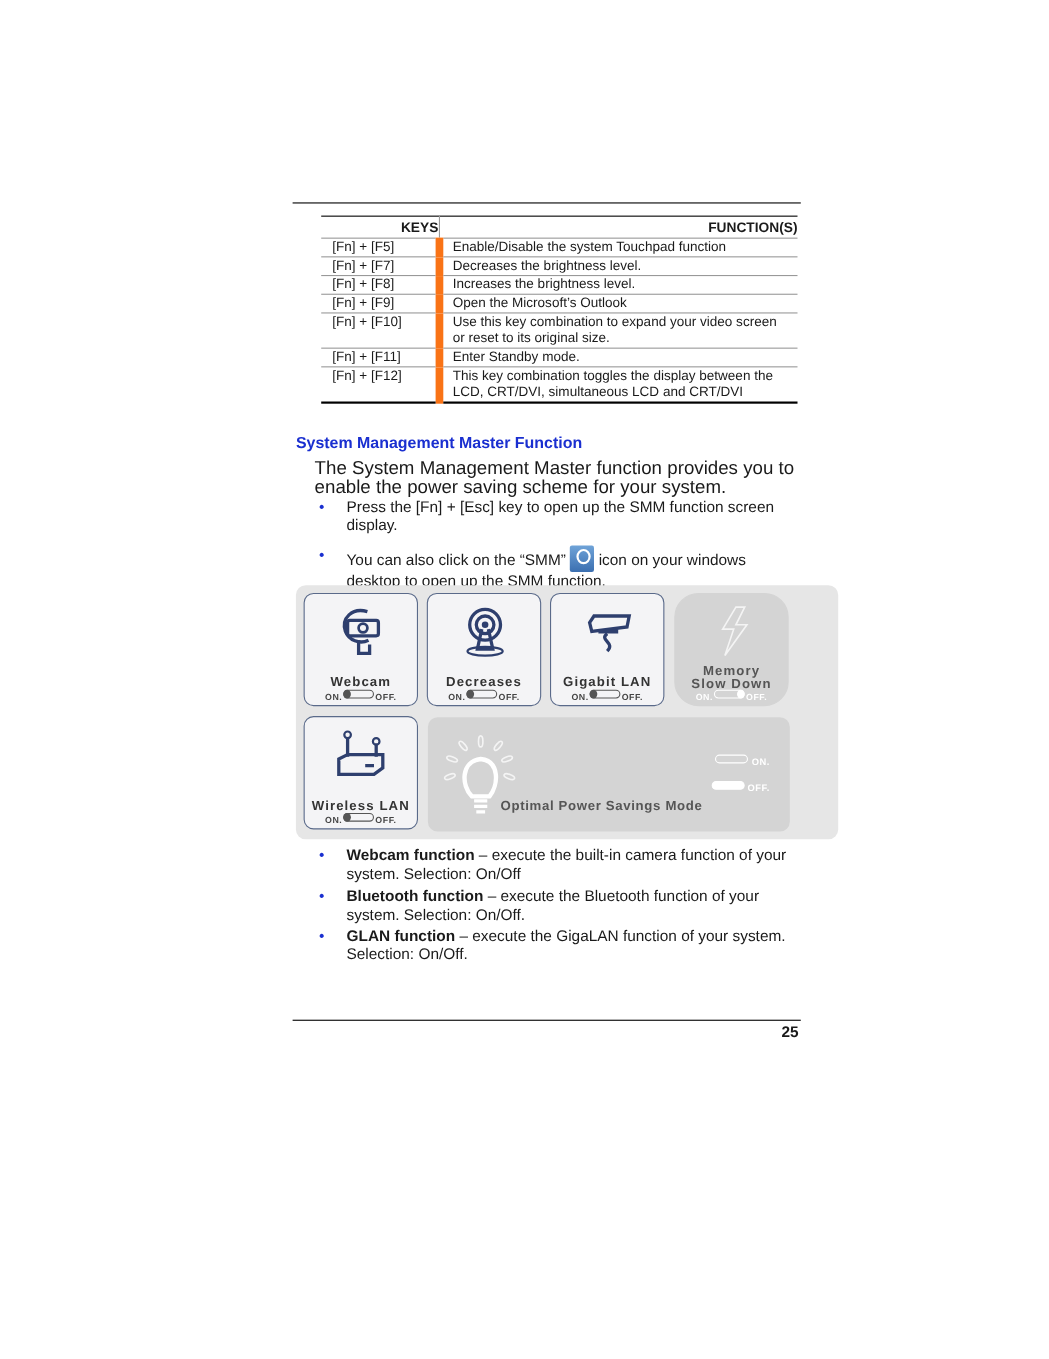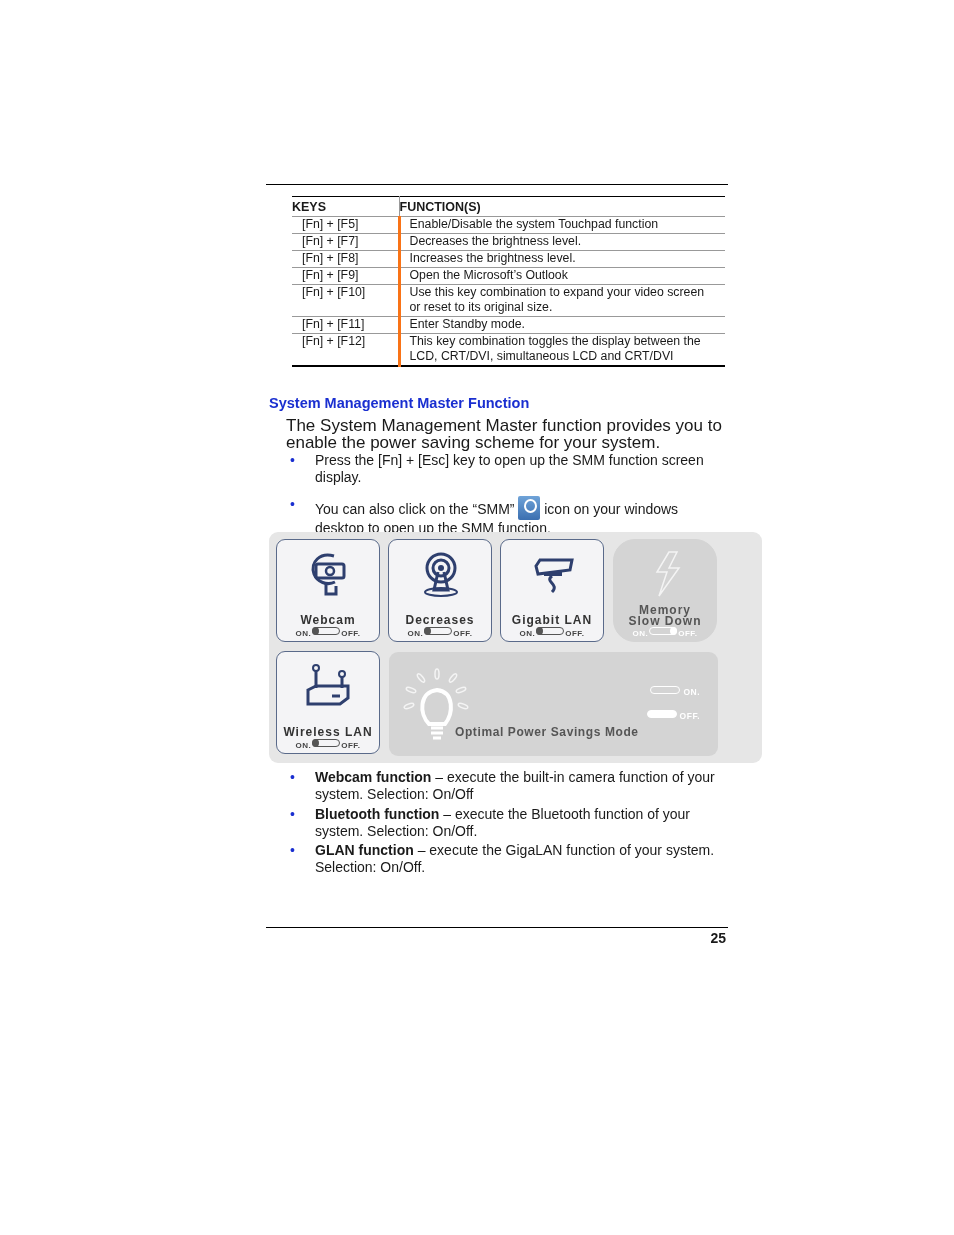--- a/index.html
+++ b/index.html
@@ -3,24 +3,24 @@
 <meta charset="utf-8">
 <style>
   html, body { margin:0; padding:0; background:#ffffff; }
   body { width:954px; height:1235px; position:relative; font-family:"Liberation Sans", sans-serif; color:#1a1a1a; }
   .rule { position:absolute; left:266px; width:462px; height:1px; background:#000; }
   #top-rule { top:184px; }
   #bottom-rule { top:927px; }
   .page-num { position:absolute; top:930px; right:228px; font-weight:bold; font-size:14px; }
 
   table.keys { position:absolute; left:292px; top:196px; width:433px; border-collapse:collapse; font-size:12.3px; }
-  table.keys th { font-weight:bold; font-size:12.5px; text-align:left; padding:3px 0 2px; border-top:1px solid #000; border-bottom:1px solid #999; }
+  table.keys th { font-weight:bold; font-size:12.5px; text-align:right; padding:3px 0 2px; border-top:1px solid #000; border-bottom:1px solid #999; }
   table.keys td { vertical-align:top; padding:0 0 1px; line-height:15px; border-bottom:1px solid #999; }
   table.keys tr:last-child td { border-bottom:2px solid #000; }
-  table.keys td.k { width:107px; padding-left:10px; box-sizing:border-box; border-right:3px solid #f97316;margin-top:12px; }
+  table.keys td.k { width:107px; padding-left:10px; box-sizing:border-box; border-right:7px solid #f97316;margin-top:12px; }
   table.keys th.k { border-right:1px solid #999; }
   table.keys td.f { padding-left:9px; padding-right:10px; }
 
   .section-title { position:absolute; left:269px; top:395px; color:#1a2fd0; font-weight:bold; font-size:14.5px; }
   .para { position:absolute; left:286px; width:436px; font-size:17px; line-height:17px; text-align:justify; }
   .bul { position:absolute; left:290px; width:436px; font-size:14px; line-height:17px; }
   .bul .dot { position:absolute; left:0; top:0; color:#1a2fd0; font-size:14px; }
   .bul .txt { margin-left:25px; display:block; }
   .smm-icon { display:inline-block; width:22px; height:24px; vertical-align:-6px; background:linear-gradient(#6fa3d8,#3b6fb0); border-radius:2px; position:relative; }
   .smm-icon::after { content:""; position:absolute; left:6px; top:3px; width:9px; height:10px; border:2px solid #fff; border-radius:50%; }

